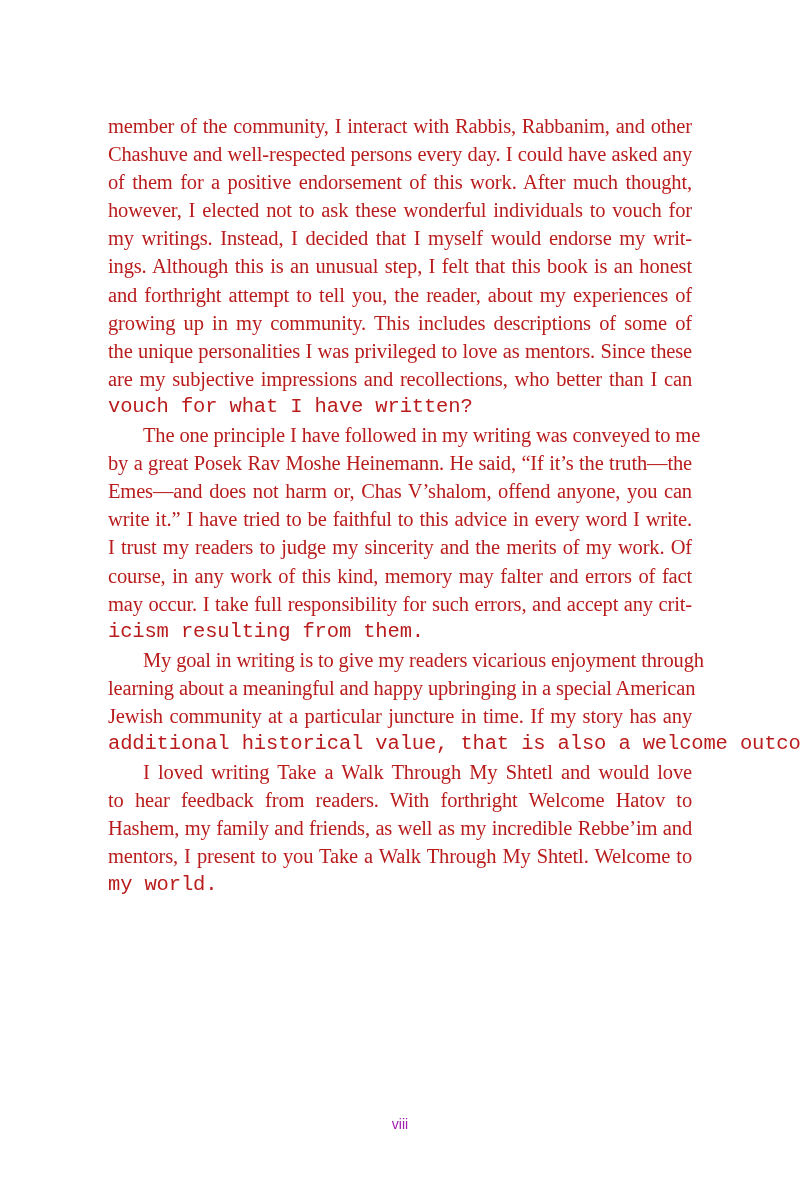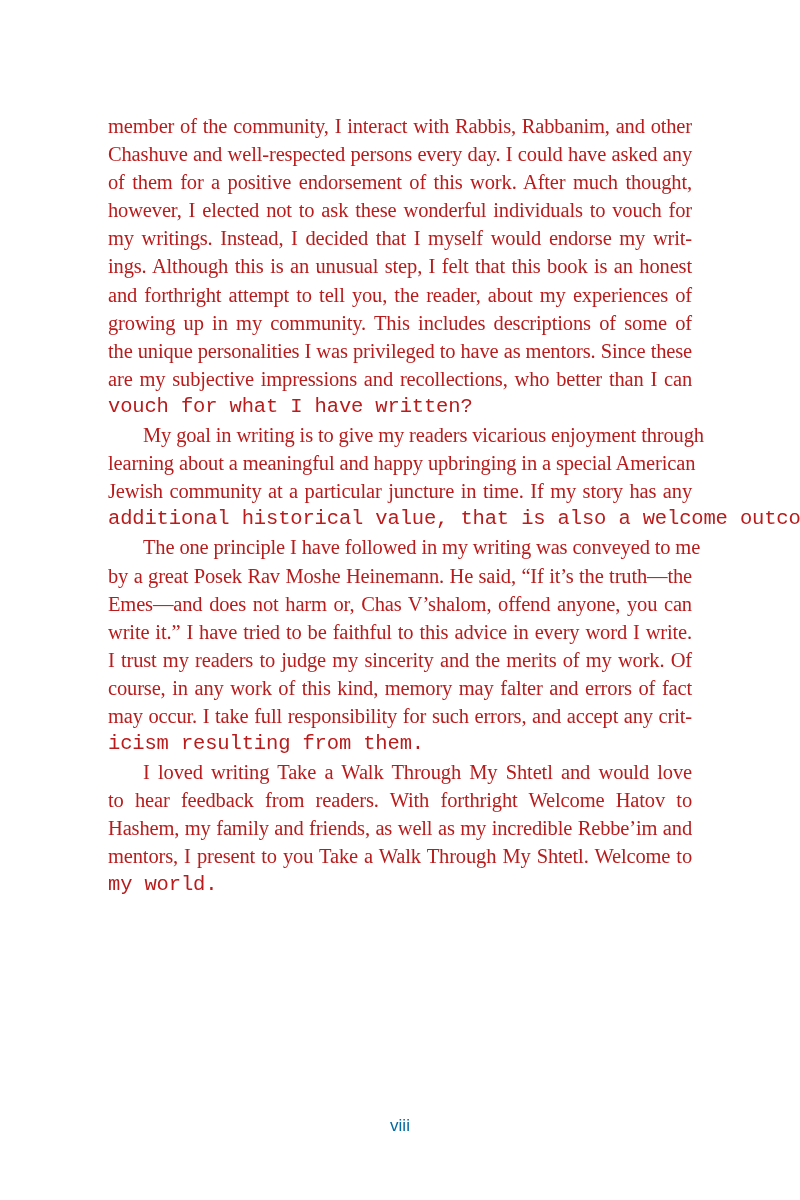--- a/index.html
+++ b/index.html
@@ -27,57 +27,57 @@
     }
     .line.last { text-align-last: left; font-family: Liberation Mono, monospace; }
     .line.indent { padding-left: 35px; }
     .it { }
     .page-number {
       position: absolute;
       left: 0; width: 800px;
       top: 1116px;
       text-align: center;
       font-family: "Liberation Sans", "DejaVu Sans", sans-serif;
-      font-size: 17px;
-      color: #0369a1;
+      font-size: 14px;
+      color: #a21caf;
     }
   </style>
 </head>
 <body>
 
 <div class="page">
   <div class="text-block" id="text-block">
       <div>
         <div class="line"><span>member of the community, I interact with Rabbis, Rabbanim, and other</span></div>
         <div class="line"><span class="it">Chashuve</span><span> and well-respected persons every day. I could have asked any</span></div>
         <div class="line"><span>of them for a positive endorsement of this work. After much thought,</span></div>
         <div class="line"><span>however, I elected not to ask these wonderful individuals to vouch for</span></div>
         <div class="line"><span>my writings. Instead, I decided that I myself would endorse my writ-</span></div>
         <div class="line"><span>ings. Although this is an unusual step, I felt that this book is an honest</span></div>
         <div class="line"><span>and forthright attempt to tell you, the reader, about my experiences of</span></div>
         <div class="line"><span>growing up in my community. This includes descriptions of some of</span></div>
-        <div class="line"><span>the unique personalities I was privileged to have as mentors. Since these</span></div>
+        <div class="line"><span>the unique personalities I was privileged to love as mentors. Since these</span></div>
         <div class="line"><span>are my subjective impressions and recollections, who better than I can</span></div>
         <div class="line last"><span>vouch for what I have written?</span></div>
-      </div>
-      <div>
-        <div class="line indent"><span>My goal in writing is to give my readers vicarious enjoyment through</span></div>
-        <div class="line"><span>learning about a meaningful and happy upbringing in a special American</span></div>
-        <div class="line"><span>Jewish community at a particular juncture in time. If my story has any</span></div>
-        <div class="line last"><span>additional historical value, that is also a welcome outcome.</span></div>
       </div>
       <div>
         <div class="line indent"><span>The one principle I have followed in my writing was conveyed to me</span></div>
         <div class="line"><span>by a great </span><span class="it">Posek</span><span> Rav Moshe Heinemann. He said, “If it’s the truth—the</span></div>
         <div class="line"><span class="it">Emes</span><span>—and does not harm or, </span><span class="it">Chas V’shalom</span><span>, offend anyone, you can</span></div>
         <div class="line"><span>write it.” I have tried to be faithful to this advice in every word I write.</span></div>
         <div class="line"><span>I trust my readers to judge my sincerity and the merits of my work. Of</span></div>
         <div class="line"><span>course, in any work of this kind, memory may falter and errors of fact</span></div>
         <div class="line"><span>may occur. I take full responsibility for such errors, and accept any crit-</span></div>
         <div class="line last"><span>icism resulting from them.</span></div>
+      </div>
+      <div>
+        <div class="line indent"><span>My goal in writing is to give my readers vicarious enjoyment through</span></div>
+        <div class="line"><span>learning about a meaningful and happy upbringing in a special American</span></div>
+        <div class="line"><span>Jewish community at a particular juncture in time. If my story has any</span></div>
+        <div class="line last"><span>additional historical value, that is also a welcome outcome.</span></div>
       </div>
       <div>
         <div class="line indent"><span>I loved writing </span><span class="it">Take a Walk Through My Shtetl</span><span> and would love</span></div>
         <div class="line"><span>to hear feedback from readers. With forthright </span><span class="it">Welcome Hatov</span><span> to</span></div>
         <div class="line"><span>Hashem, my family and friends, as well as my incredible Rebbe’im and</span></div>
         <div class="line"><span>mentors, I present to you </span><span class="it">Take a Walk Through My Shtetl</span><span>. Welcome to</span></div>
         <div class="line last"><span>my world.</span></div>
       </div>
     </div>
   <div class="page-number">viii</div>

